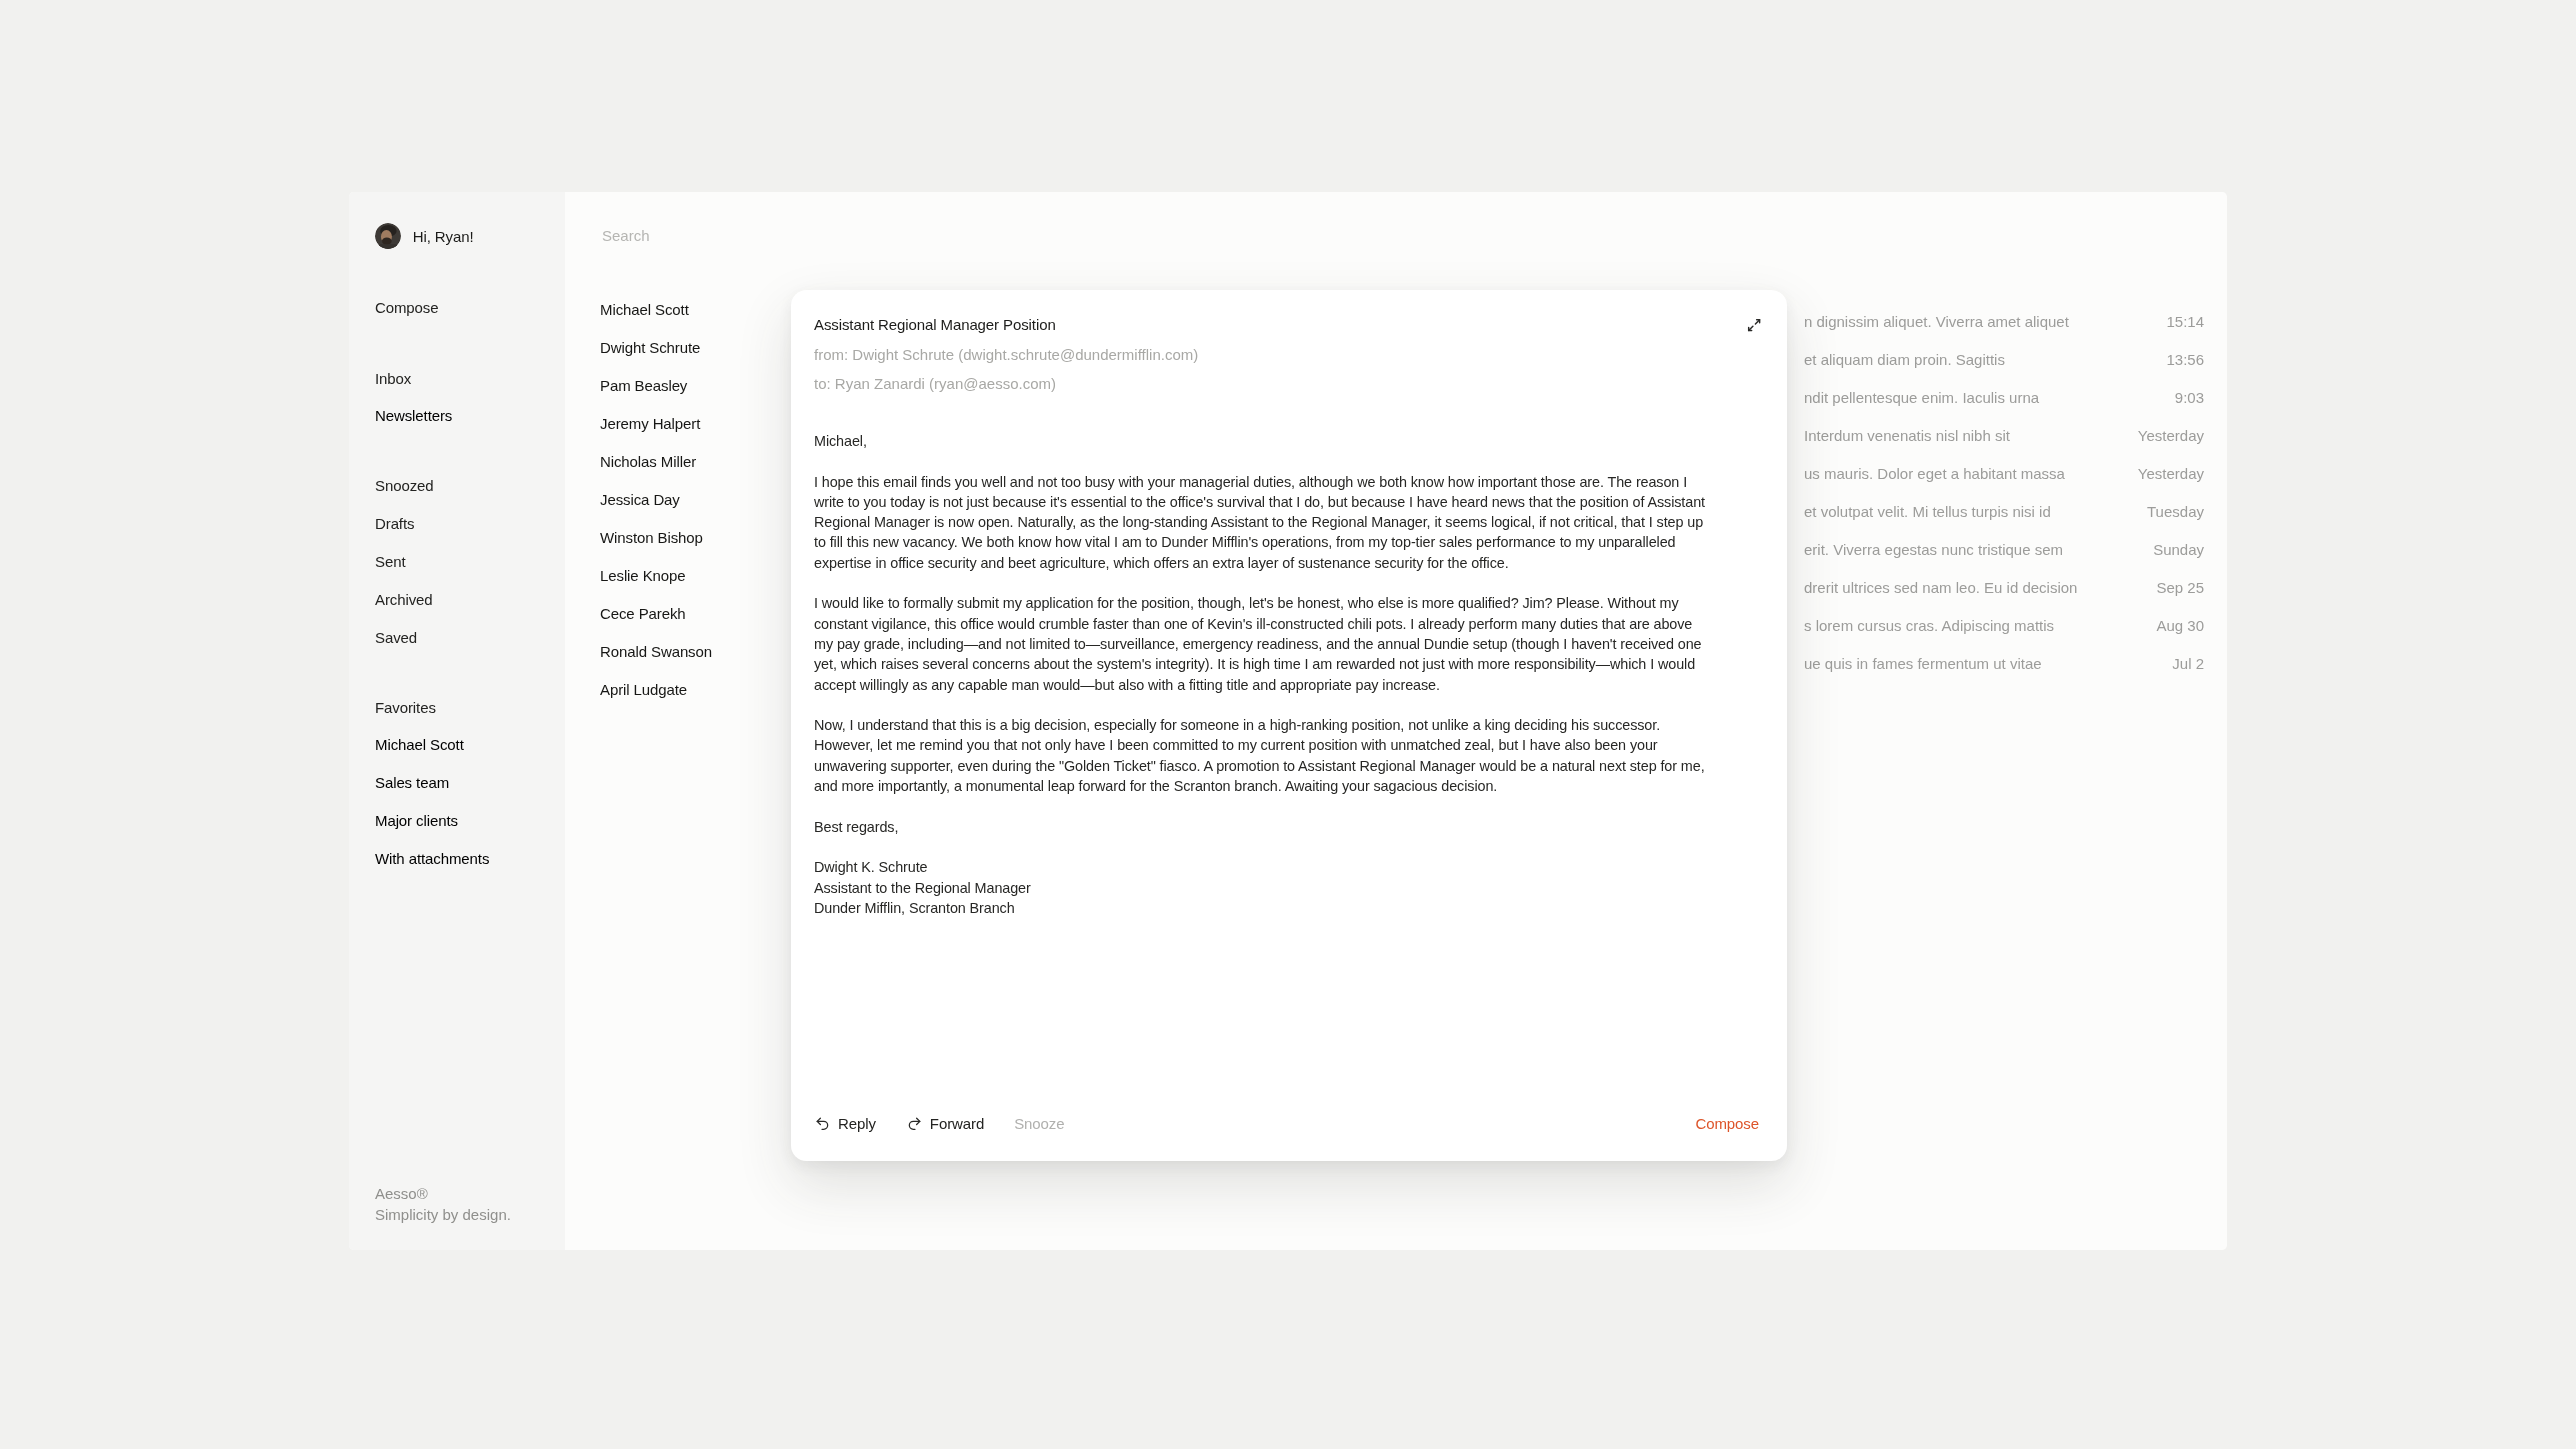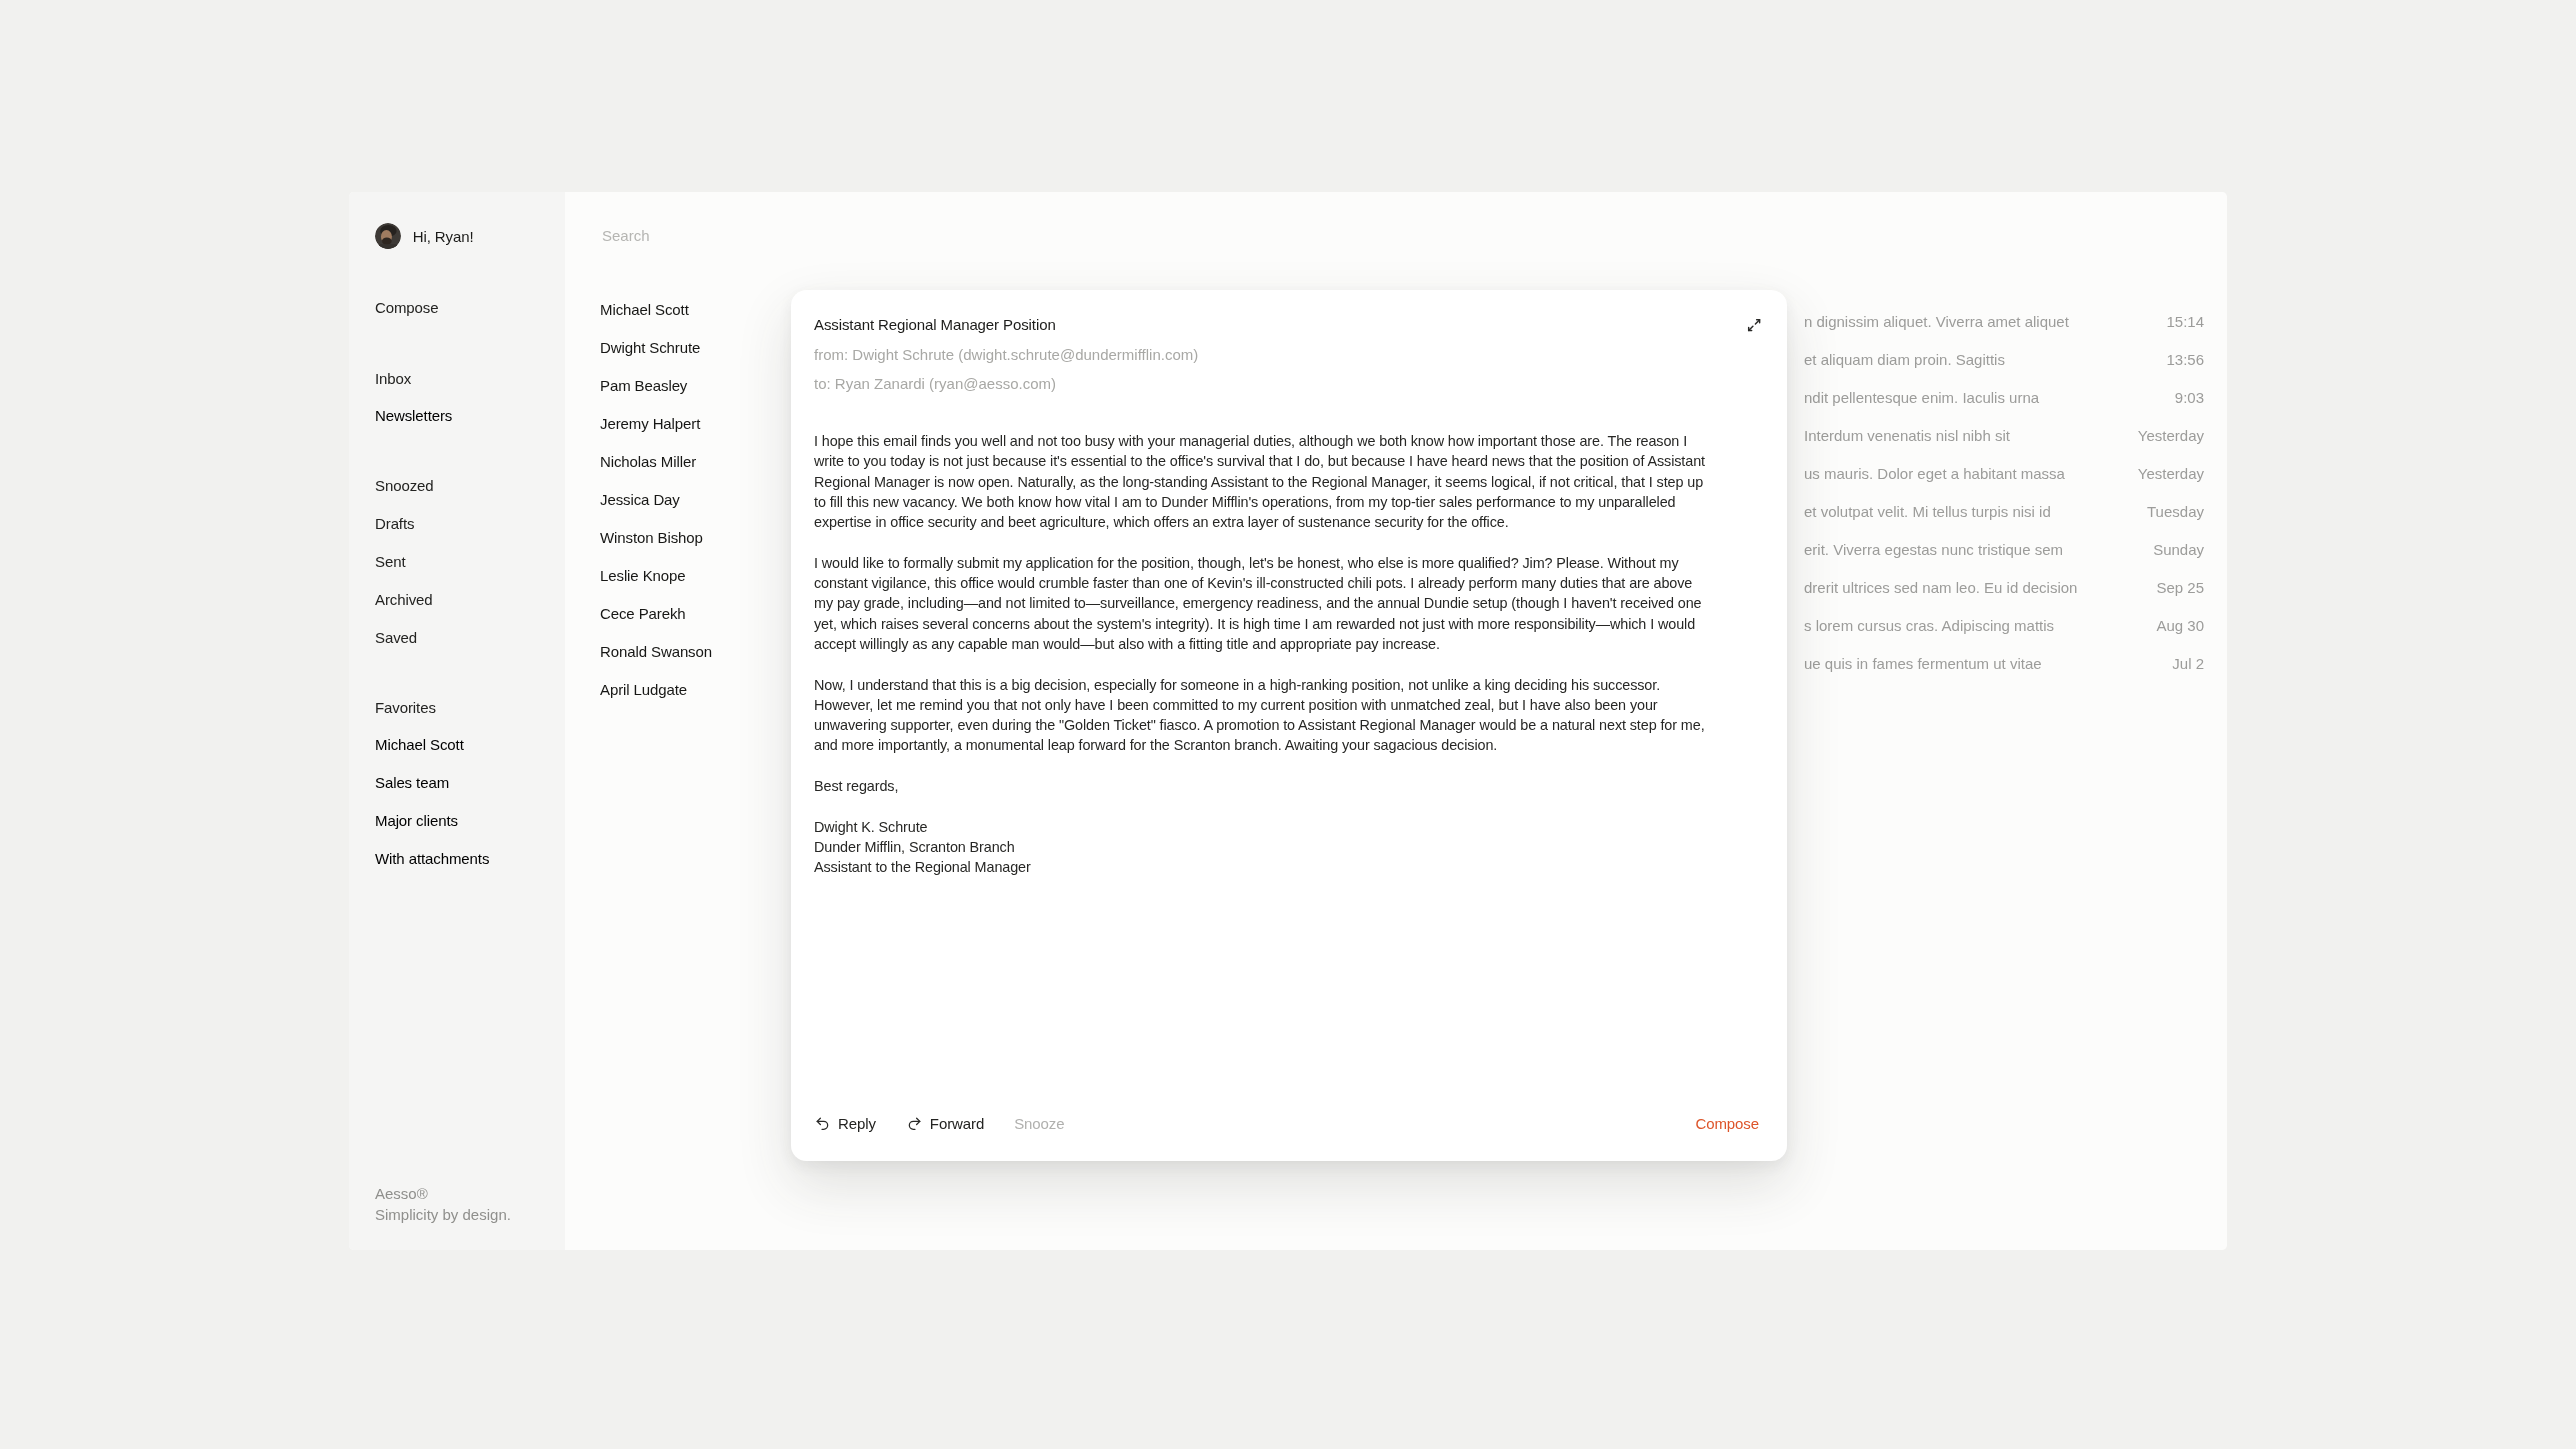--- a/index.html
+++ b/index.html
@@ -151,27 +151,28 @@
       <span class="expand">
         <svg viewBox="0 0 26 26" width="20.3" height="20.3" fill="none" stroke="#2a2a28" stroke-width="1.9" stroke-linecap="round" stroke-linejoin="round">
           <path d="M16.2 6.2 H20 V10"></path>
           <path d="M20 6.2 L14.6 11.6"></path>
           <path d="M9.8 19.8 H6 V16"></path>
           <path d="M6 19.8 L11.4 14.4"></path>
         </svg>
       </span>
 
       <div class="m-body">
+        <p>Michael,</p>
         <p>I hope this email finds you well and not too busy with your managerial duties, although we both know how important those are. The reason I write to you today is not just because it's essential to the office's survival that I do, but because I have heard news that the position of Assistant Regional Manager is now open. Naturally, as the long-standing Assistant to the Regional Manager, it seems logical, if not critical, that I step up to fill this new vacancy. We both know how vital I am to Dunder Mifflin's operations, from my top-tier sales performance to my unparalleled expertise in office security and beet agriculture, which offers an extra layer of sustenance security for the office.</p>
         <p>I would like to formally submit my application for the position, though, let's be honest, who else is more qualified? Jim? Please. Without my constant vigilance, this office would crumble faster than one of Kevin's ill-constructed chili pots. I already perform many duties that are above my pay grade, including—and not limited to—surveillance, emergency readiness, and the annual Dundie setup (though I haven't received one yet, which raises several concerns about the system's integrity). It is high time I am rewarded not just with more responsibility—which I would accept willingly as any capable man would—but also with a fitting title and appropriate pay increase.</p>
         <p>Now, I understand that this is a big decision, especially for someone in a high-ranking position, not unlike a king deciding his successor. However, let me remind you that not only have I been committed to my current position with unmatched zeal, but I have also been your unwavering supporter, even during the "Golden Ticket" fiasco. A promotion to Assistant Regional Manager would be a natural next step for me, and more importantly, a monumental leap forward for the Scranton branch. Awaiting your sagacious decision.</p>
         <p>Best regards,</p>
         <div class="sig">Dwight K. Schrute</div>
+        <div class="sig">Assistant to the Regional Manager</div>
         <div class="sig">Dunder Mifflin, Scranton Branch</div>
-        <div class="sig">Assistant to the Regional Manager</div>
       </div>
 
       <div class="m-foot">
         <div class="actions">
           <span class="action">
             <span>
               <svg viewBox="0 0 24 24" width="17" height="17" fill="none" stroke="#2a2a28" stroke-width="1.8" stroke-linecap="round" stroke-linejoin="round">
                 <path d="M9 4.5 4.5 9 9 13.5"></path>
                 <path d="M4.5 9h9.2a5.6 5.6 0 0 1 0 11.2h-2.4"></path>
               </svg>

